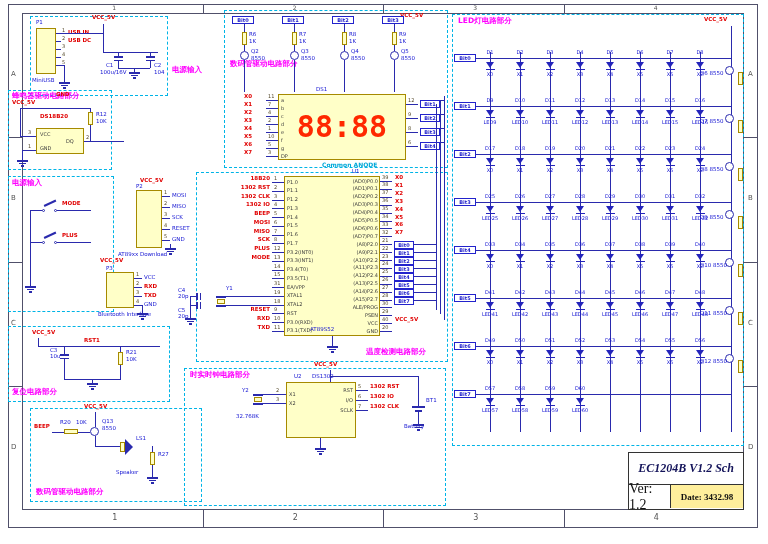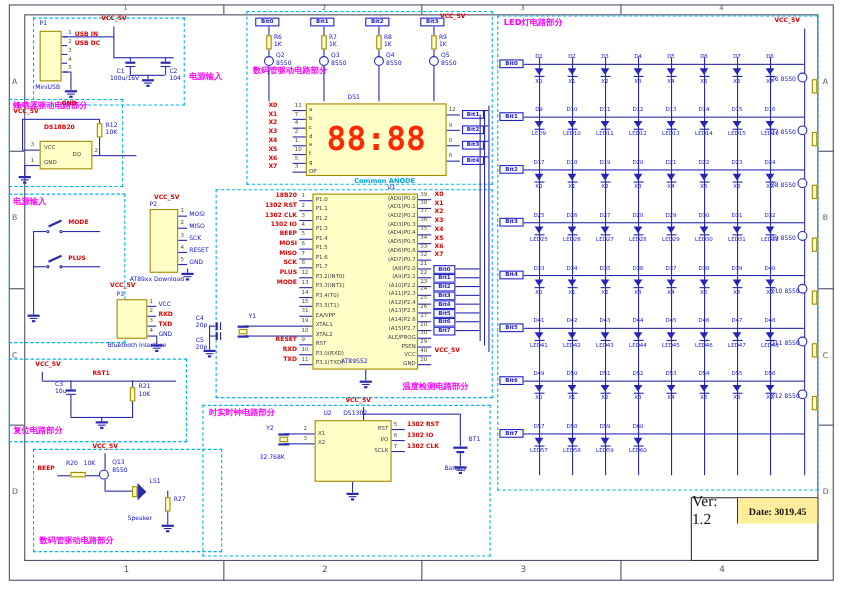--- a/index.html
+++ b/index.html
@@ -880,18 +880,19 @@
       <div class="dlabel" style="left:542px;top:386px;width:16px">D59</div>
       <div class="led-tri" style="left:545.5px;top:398px"></div>
       <div class="led-bar" style="left:545.5px;top:404.5px"></div>
       <div class="dlabel" style="left:540px;top:408px;width:20px">LED59</div>
       <div class="dlabel" style="left:572px;top:386px;width:16px">D60</div>
       <div class="led-tri" style="left:575.5px;top:398px"></div>
       <div class="led-bar" style="left:575.5px;top:404.5px"></div>
       <div class="dlabel" style="left:570px;top:408px;width:20px">LED60</div>
     </div>
   <div class="titleblock">
+    <div class="tb-title">EC1204B V1.2 Sch</div>
     <div class="tb-row">
       <div class="tb-ver">Ver: 1.2</div>
-      <div class="tb-date">Date: 3019.45</div>
+      <div class="tb-date">Date: 3432.98</div>
     </div>
   </div>
 </div>
 
 </body></html>

